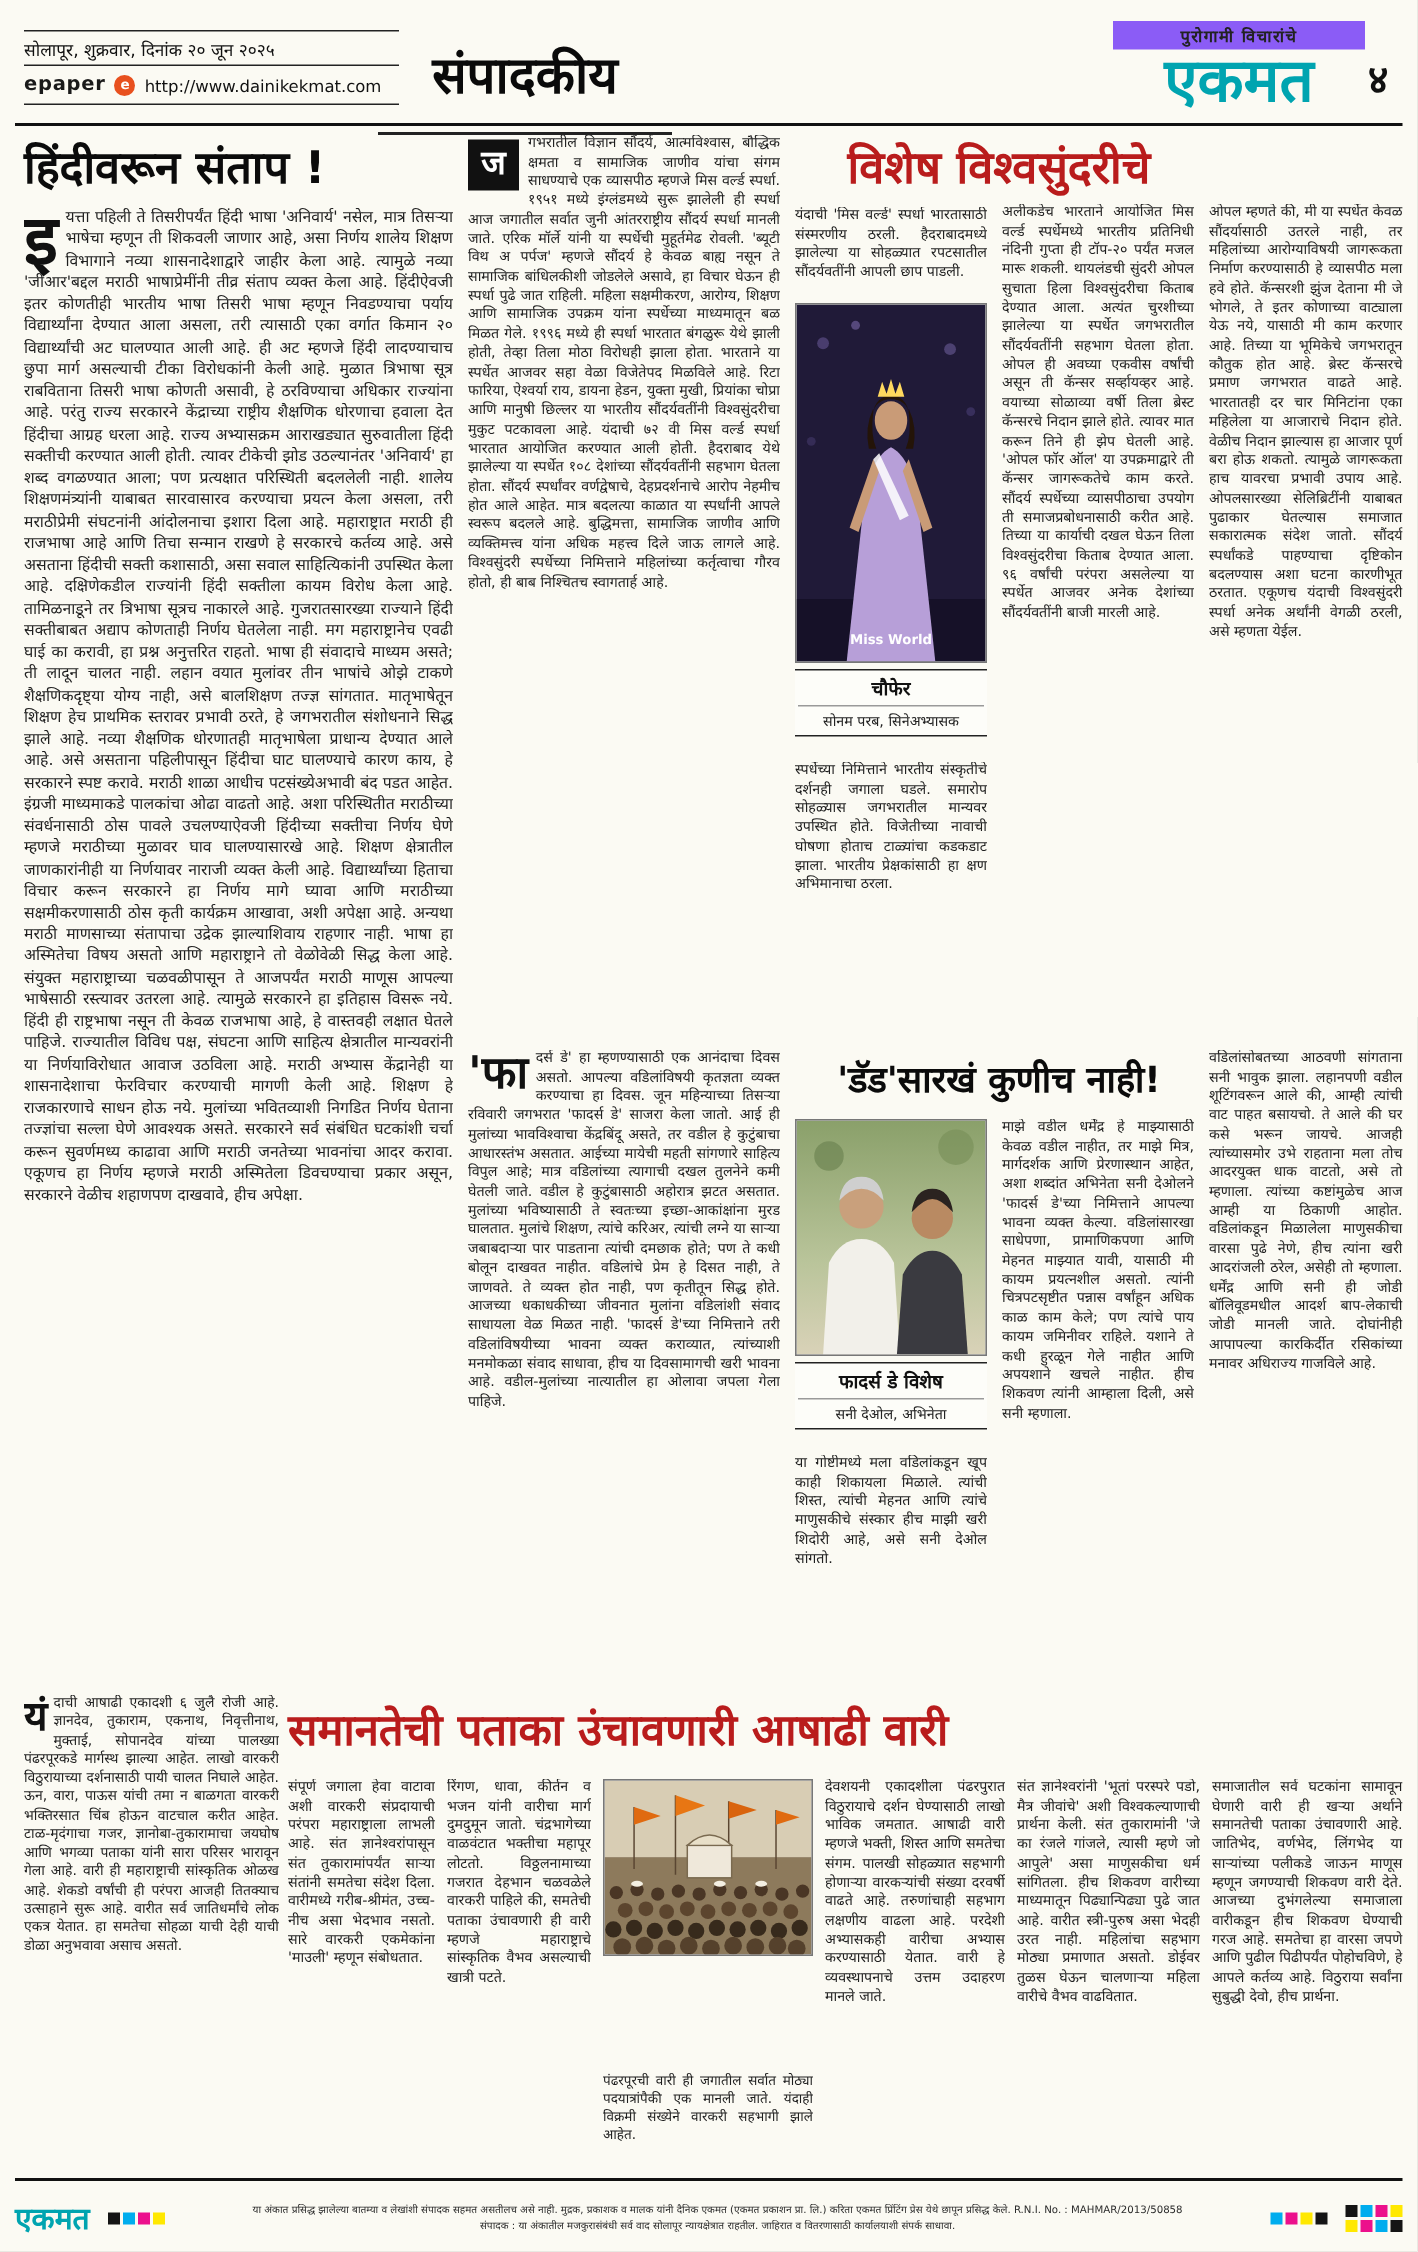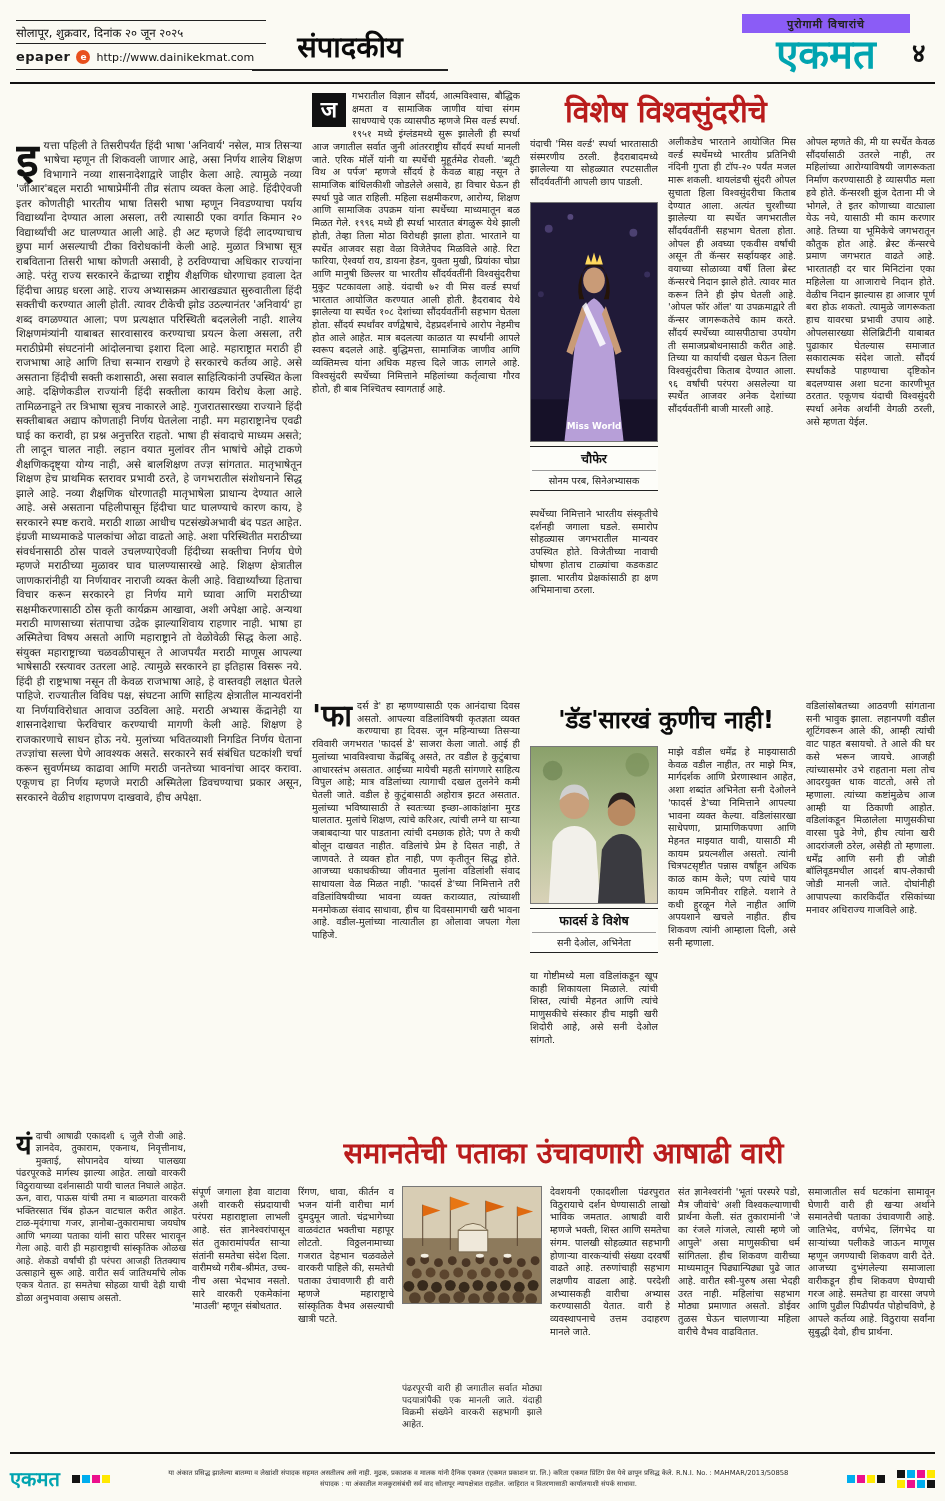--- a/index.html
+++ b/index.html
@@ -7,21 +7,21 @@
   body { font-family:"DejaVu Sans", sans-serif; }
   .page { position:relative; width:945px; height:1501px; margin:0 auto; background:#fbfaf3; color:#1a1a1a; overflow:hidden; }
 
   
   .header-left { position:absolute; left:16px; top:20px; width:250px; }
   .date-line { font-size:11.5px; padding:4px 0 3px; border-top:1.5px solid #222; border-bottom:1px solid #222; color:#111; }
   .epaper-row { display:flex; align-items:flex-end; gap:6px; padding:5px 0 5px; border-bottom:1.5px solid #222; }
   .epaper-label { font-weight:bold; font-size:13px; letter-spacing:.5px; }
   .epaper-icon { width:14px; height:14px; border-radius:50%; background:#e8501e; color:#fff; font-size:9px; line-height:14px; text-align:center; font-weight:bold; display:inline-block; }
   .epaper-url { font-size:11px; color:#111; text-decoration:none; }
-  .section-title { position:absolute; left:252px; top:26px; width:196px; text-align:center; font-size:29px; font-weight:bold; color:#0a0a0a; border-bottom:2px solid #222; padding-bottom:4px; }
+  .section-title { position:absolute; left:252px; top:26px; width:196px; text-align:center; font-size:34px; font-weight:bold; color:#0a0a0a; border-bottom:2px solid #222; padding-bottom:16px; }
   .masthead { position:absolute; left:742px; top:14px; width:168px; text-align:center; }
   .masthead .tagline { font-size:11px; font-weight:bold; color:#222; letter-spacing:1px; background:#8b5cf6; padding:2px 4px; }
   .masthead .brand { font-size:40px; font-weight:bold; color:#00a4b0; line-height:1.05; }
   .page-number { position:absolute; left:912px; top:34px; font-size:26px; font-weight:bold; color:#111; }
   .header-rule { position:absolute; left:10px; top:82px; width:925px; border-top:2.5px solid #111; }
 
   
   .region { position:absolute; }
   .body-text { font-size:9.5px; line-height:1.34; text-align:justify; color:#1e1e1e; overflow:hidden; }
   .hl { font-weight:bold; letter-spacing:0; }
@@ -69,21 +69,21 @@
   .dad-below { position:absolute; left:0; top:270px; width:128px; height:150px; }
   .dad-colmid { position:absolute; left:138px; top:46px; width:128px; height:374px; }
   .dad-colright { position:absolute; left:276px; top:0; width:129px; height:420px; }
 
   
   .region-bottomleft { left:16px; top:1130px; width:170px; height:312px; }
   .bl-body { width:170px; height:312px; font-size:9.3px; }
 
   
   .region-wari { left:192px; top:1130px; width:743px; height:312px; }
-  .hl-wari { position:absolute; left:0; top:2px; width:743px; text-align:center; font-size:29px; }
+  .hl-wari { position:absolute; left:0; top:2px; width:743px; font-size:29px; }
   .wr-c1 { position:absolute; left:0; top:56px; width:98px; height:256px; }
   .wr-c2 { position:absolute; left:106px; top:56px; width:96px; height:256px; }
   .wr-photo { position:absolute; left:210px; top:56px; width:140px; height:118px; }
   .wr-caption { position:absolute; left:210px; top:178px; width:140px; }
   .wr-below { position:absolute; left:210px; top:252px; width:140px; height:60px; font-size:9px; }
   .wr-c3 { position:absolute; left:358px; top:56px; width:120px; height:256px; }
   .wr-c4 { position:absolute; left:486px; top:56px; width:122px; height:256px; }
   .wr-c5 { position:absolute; left:616px; top:56px; width:127px; height:256px; }
 
   
@@ -114,20 +114,21 @@
 
   <div class="masthead">
     <div class="tagline">पुरोगामी विचारांचे</div>
     <div class="brand">एकमत</div>
   </div>
 
   <div class="page-number">४</div>
   <div class="header-rule"></div>
 
   <div class="region region-hindi">
+    <div class="hl hl-hindi">हिंदीवरून संताप !</div>
     <div class="body-text hindi-body">
       <span class="drop-cap dc-big">इ</span><span>यत्ता पहिली ते तिसरीपर्यंत हिंदी भाषा 'अनिवार्य' नसेल, मात्र तिसऱ्या भाषेचा म्हणून ती शिकवली जाणार आहे, असा निर्णय शालेय शिक्षण विभागाने नव्या शासनादेशाद्वारे जाहीर केला आहे. त्यामुळे नव्या 'जीआर'बद्दल मराठी भाषाप्रेमींनी तीव्र संताप व्यक्त केला आहे. हिंदीऐवजी इतर कोणतीही भारतीय भाषा तिसरी भाषा म्हणून निवडण्याचा पर्याय विद्यार्थ्यांना देण्यात आला असला, तरी त्यासाठी एका वर्गात किमान २० विद्यार्थ्यांची अट घालण्यात आली आहे. ही अट म्हणजे हिंदी लादण्याचाच छुपा मार्ग असल्याची टीका विरोधकांनी केली आहे. मुळात त्रिभाषा सूत्र राबविताना तिसरी भाषा कोणती असावी, हे ठरविण्याचा अधिकार राज्यांना आहे. परंतु राज्य सरकारने केंद्राच्या राष्ट्रीय शैक्षणिक धोरणाचा हवाला देत हिंदीचा आग्रह धरला आहे. राज्य अभ्यासक्रम आराखड्यात सुरुवातीला हिंदी सक्तीची करण्यात आली होती. त्यावर टीकेची झोड उठल्यानंतर 'अनिवार्य' हा शब्द वगळण्यात आला; पण प्रत्यक्षात परिस्थिती बदललेली नाही. शालेय शिक्षणमंत्र्यांनी याबाबत सारवासारव करण्याचा प्रयत्न केला असला, तरी मराठीप्रेमी संघटनांनी आंदोलनाचा इशारा दिला आहे. महाराष्ट्रात मराठी ही राजभाषा आहे आणि तिचा सन्मान राखणे हे सरकारचे कर्तव्य आहे. असे असताना हिंदीची सक्ती कशासाठी, असा सवाल साहित्यिकांनी उपस्थित केला आहे. दक्षिणेकडील राज्यांनी हिंदी सक्तीला कायम विरोध केला आहे. तामिळनाडूने तर त्रिभाषा सूत्रच नाकारले आहे. गुजरातसारख्या राज्याने हिंदी सक्तीबाबत अद्याप कोणताही निर्णय घेतलेला नाही. मग महाराष्ट्रानेच एवढी घाई का करावी, हा प्रश्न अनुत्तरित राहतो. भाषा ही संवादाचे माध्यम असते; ती लादून चालत नाही. लहान वयात मुलांवर तीन भाषांचे ओझे टाकणे शैक्षणिकदृष्ट्या योग्य नाही, असे बालशिक्षण तज्ज्ञ सांगतात. मातृभाषेतून शिक्षण हेच प्राथमिक स्तरावर प्रभावी ठरते, हे जगभरातील संशोधनाने सिद्ध झाले आहे. नव्या शैक्षणिक धोरणातही मातृभाषेला प्राधान्य देण्यात आले आहे. असे असताना पहिलीपासून हिंदीचा घाट घालण्याचे कारण काय, हे सरकारने स्पष्ट करावे. मराठी शाळा आधीच पटसंख्येअभावी बंद पडत आहेत. इंग्रजी माध्यमाकडे पालकांचा ओढा वाढतो आहे. अशा परिस्थितीत मराठीच्या संवर्धनासाठी ठोस पावले उचलण्याऐवजी हिंदीच्या सक्तीचा निर्णय घेणे म्हणजे मराठीच्या मुळावर घाव घालण्यासारखे आहे. शिक्षण क्षेत्रातील जाणकारांनीही या निर्णयावर नाराजी व्यक्त केली आहे. विद्यार्थ्यांच्या हिताचा विचार करून सरकारने हा निर्णय मागे घ्यावा आणि मराठीच्या सक्षमीकरणासाठी ठोस कृती कार्यक्रम आखावा, अशी अपेक्षा आहे. अन्यथा मराठी माणसाच्या संतापाचा उद्रेक झाल्याशिवाय राहणार नाही. भाषा हा अस्मितेचा विषय असतो आणि महाराष्ट्राने तो वेळोवेळी सिद्ध केला आहे. संयुक्त महाराष्ट्राच्या चळवळीपासून ते आजपर्यंत मराठी माणूस आपल्या भाषेसाठी रस्त्यावर उतरला आहे. त्यामुळे सरकारने हा इतिहास विसरू नये. हिंदी ही राष्ट्रभाषा नसून ती केवळ राजभाषा आहे, हे वास्तवही लक्षात घेतले पाहिजे. राज्यातील विविध पक्ष, संघटना आणि साहित्य क्षेत्रातील मान्यवरांनी या निर्णयाविरोधात आवाज उठविला आहे. मराठी अभ्यास केंद्रानेही या शासनादेशाचा फेरविचार करण्याची मागणी केली आहे. शिक्षण हे राजकारणाचे साधन होऊ नये. मुलांच्या भवितव्याशी निगडित निर्णय घेताना तज्ज्ञांचा सल्ला घेणे आवश्यक असते. सरकारने सर्व संबंधित घटकांशी चर्चा करून सुवर्णमध्य काढावा आणि मराठी जनतेच्या भावनांचा आदर करावा. एकूणच हा निर्णय म्हणजे मराठी अस्मितेला डिवचण्याचा प्रकार असून, सरकारने वेळीच शहाणपण दाखवावे, हीच अपेक्षा.</span>
     </div>
   </div>
 
   <div class="region region-pageant">
     <div class="body-text pageant-body">
       <span class="dc-box">ज</span><span>गभरातील विज्ञान सौंदर्य, आत्मविश्वास, बौद्धिक क्षमता व सामाजिक जाणीव यांचा संगम साधण्याचे एक व्यासपीठ म्हणजे मिस वर्ल्ड स्पर्धा. १९५१ मध्ये इंग्लंडमध्ये सुरू झालेली ही स्पर्धा आज जगातील सर्वात जुनी आंतरराष्ट्रीय सौंदर्य स्पर्धा मानली जाते. एरिक मॉर्ले यांनी या स्पर्धेची मुहूर्तमेढ रोवली. 'ब्यूटी विथ अ पर्पज' म्हणजे सौंदर्य हे केवळ बाह्य नसून ते सामाजिक बांधिलकीशी जोडलेले असावे, हा विचार घेऊन ही स्पर्धा पुढे जात राहिली. महिला सक्षमीकरण, आरोग्य, शिक्षण आणि सामाजिक उपक्रम यांना स्पर्धेच्या माध्यमातून बळ मिळत गेले. १९९६ मध्ये ही स्पर्धा भारतात बंगळुरू येथे झाली होती, तेव्हा तिला मोठा विरोधही झाला होता. भारताने या स्पर्धेत आजवर सहा वेळा विजेतेपद मिळविले आहे. रिटा फारिया, ऐश्वर्या राय, डायना हेडन, युक्ता मुखी, प्रियांका चोप्रा आणि मानुषी छिल्लर या भारतीय सौंदर्यवतींनी विश्वसुंदरीचा मुकुट पटकावला आहे. यंदाची ७२ वी मिस वर्ल्ड स्पर्धा भारतात आयोजित करण्यात आली होती. हैदराबाद येथे झालेल्या या स्पर्धेत १०८ देशांच्या सौंदर्यवतींनी सहभाग घेतला होता. सौंदर्य स्पर्धांवर वर्णद्वेषाचे, देहप्रदर्शनाचे आरोप नेहमीच होत आले आहेत. मात्र बदलत्या काळात या स्पर्धांनी आपले स्वरूप बदलले आहे. बुद्धिमत्ता, सामाजिक जाणीव आणि व्यक्तिमत्त्व यांना अधिक महत्त्व दिले जाऊ लागले आहे. विश्वसुंदरी स्पर्धेच्या निमित्ताने महिलांच्या कर्तृत्वाचा गौरव होतो, ही बाब निश्चितच स्वागतार्ह आहे.</span>
     </div>
   </div>

